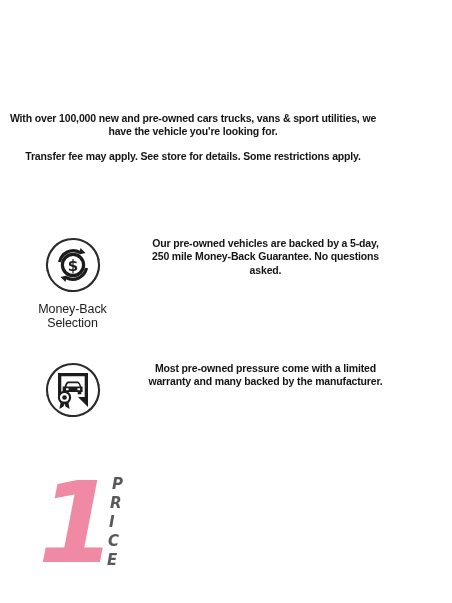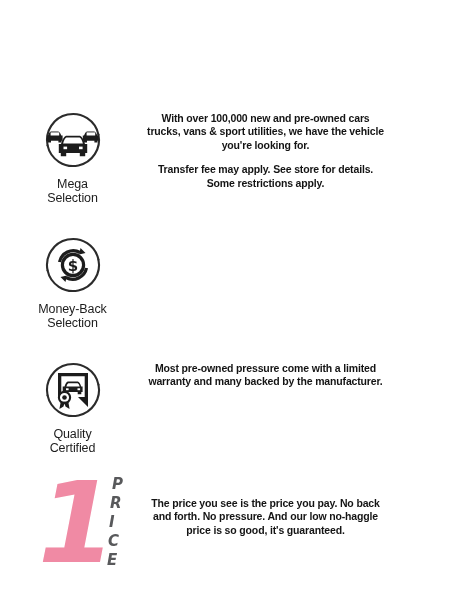--- a/index.html
+++ b/index.html
@@ -126,43 +126,20 @@
     padding-top: 26px;
   }
 </style>
 </head>
 <body>
 
 <div class="page">
   <div class="features">
 
     <div class="feature-row">
-      <div class="icon-col">
-        <div class="icon-badge">
-          <svg viewBox="0 0 68 68" xmlns="http://www.w3.org/2000/svg">
-            <path d="M8 34 A26 26 0 0 1 60 34" fill="none" stroke="#2b2b2b" stroke-width="2.1" stroke-linecap="round" transform="rotate(-12 34 34)"></path>
-            <path d="M8 34 A26 26 0 0 0 60 34" fill="none" stroke="#2b2b2b" stroke-width="2.1" stroke-linecap="round" transform="rotate(-12 34 34)"></path>
-            <g fill="#1c1c1c">
-
-              <path d="M9 29.5 q1.2-3.6 2.8-4.1 h7.6 q1.7 .5 2.9 4.1 h1.3 v5.2 h-1.1 v1.9 h-3.1 v-1.9 h-7.4 v1.9 h-3.1 v-1.9 h-1.1 v-5.2 z"></path>
-              <rect x="11.6" y="26.4" width="8.6" height="3.1" fill="#ffffff"></rect>
-
-              <path d="M45 29.5 q1.2-3.6 2.8-4.1 h7.6 q1.7 .5 2.9 4.1 h1.3 v5.2 h-1.1 v1.9 h-3.1 v-1.9 h-7.4 v1.9 h-3.1 v-1.9 h-1.1 v-5.2 z"></path>
-              <rect x="47.6" y="26.4" width="8.6" height="3.1" fill="#ffffff"></rect>
-
-              <path d="M22 38 q2-7 5-8.2 h14 q3 1.2 5 8.2 h2.2 v9 h-2 v3.2 h-5.4 v-3.2 h-13.6 v3.2 h-5.4 v-3.2 h-2 v-9 z"></path>
-              <path d="M27.4 31.6 h13.2 q2 1 3.3 6 h-19.8 q1.3-5 3.3-6 z" fill="#ffffff"></path>
-              <rect x="24.5" y="40.6" width="3.6" height="2.6" fill="#ffffff"></rect>
-              <rect x="40" y="40.6" width="3.6" height="2.6" fill="#ffffff"></rect>
-            </g>
-          </svg>
-        </div>
-        <div class="icon-label">Mega
-Selection</div>
-      </div>
       <div class="text-col">
         <p class="body-text">With over 100,000 new and pre-owned cars trucks, vans &amp; sport utilities, we have the vehicle you're looking for.</p>
         <p class="body-text">Transfer fee may apply. See store for details. Some restrictions apply.</p>
       </div>
     </div>
 
     <div class="feature-row">
       <div class="icon-col">
         <div class="icon-badge">
           <svg viewBox="0 0 68 68" xmlns="http://www.w3.org/2000/svg">
@@ -173,20 +150,23 @@
               <path d="M47.5 37 A14 14 0 0 1 27 46.5"></path>
             </g>
             <path d="M41.5 17 l5 5 l-6.4 1.6 z" fill="#1c1c1c"></path>
             <path d="M26.5 51 l-5-5 l6.4-1.6 z" fill="#1c1c1c"></path>
             <circle cx="34" cy="34" r="10.6" fill="none" stroke="#1c1c1c" stroke-width="3.2"></circle>
             <text x="34" y="39.6" text-anchor="middle" font-family="DejaVu Sans, sans-serif" font-size="15" font-weight="bold" fill="#1c1c1c">$</text>
           </svg>
         </div>
         <div class="icon-label">Money-Back
 Selection</div>
+      </div>
+      <div class="text-col">
+        <p class="body-text">Our pre-owned vehicles are backed by a 5-day, 250 mile Money-Back Guarantee. No questions asked.</p>
       </div>
     </div>
 
     <div class="feature-row">
       <div class="icon-col">
         <div class="icon-badge">
           <svg viewBox="0 0 68 68" xmlns="http://www.w3.org/2000/svg">
             <path d="M8 34 A26 26 0 0 1 60 34" fill="none" stroke="#2b2b2b" stroke-width="2.1" stroke-linecap="round" transform="rotate(-12 34 34)"></path>
             <path d="M8 34 A26 26 0 0 0 60 34" fill="none" stroke="#2b2b2b" stroke-width="2.1" stroke-linecap="round" transform="rotate(-12 34 34)"></path>
             <path d="M19 17 h30 v34 l-10 -10 h-20 z" fill="#1c1c1c"></path>
@@ -196,38 +176,33 @@
               <path d="M29.4 27.2 h9.3 q1.2 .6 2 3.3 h-13.3 q.8-2.7 2-3.3 z" fill="#ffffff"></path>
               <rect x="27" y="32.3" width="2.6" height="1.9" fill="#ffffff"></rect>
               <rect x="38.5" y="32.3" width="2.6" height="1.9" fill="#ffffff"></rect>
             </g>
             <circle cx="25.5" cy="41.5" r="5.6" fill="#ffffff" stroke="#1c1c1c" stroke-width="2.1"></circle>
             <circle cx="25.5" cy="41.5" r="2.3" fill="#1c1c1c"></circle>
             <path d="M21.8 45.6 l-1.4 7.4 l4.1-2.6 l1.4-4.6 z" fill="#1c1c1c"></path>
             <path d="M29.2 45.6 l1.4 7.4 l-4.1-2.6 l-1.4-4.6 z" fill="#1c1c1c"></path>
           </svg>
         </div>
-        <div class="icon-label">Quality
-Certified</div>
       </div>
       <div class="text-col">
         <p class="body-text">Most pre-owned pressure come with a limited warranty and many backed by the manufacturer.</p>
       </div>
     </div>
 
     <div class="feature-row row-oneprice">
       <div class="oneprice-col">
         <div class="oneprice-numeral">1</div>
         <div class="oneprice-word">
           <span>P</span>
           <span>R</span>
           <span>I</span>
           <span>C</span>
           <span>E</span>
         </div>
       </div>
-      <div class="text-col">
-        <p class="body-text">The price you see is the price you pay. No back and forth. No pressure. And our low no-haggle price is so good, it's guaranteed.</p>
-      </div>
     </div>
 
   </div>
 </div>
 
 </body></html>

